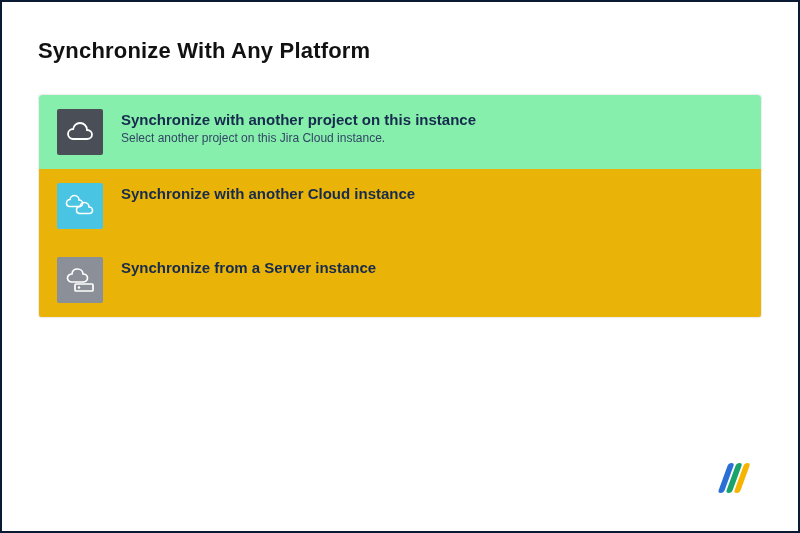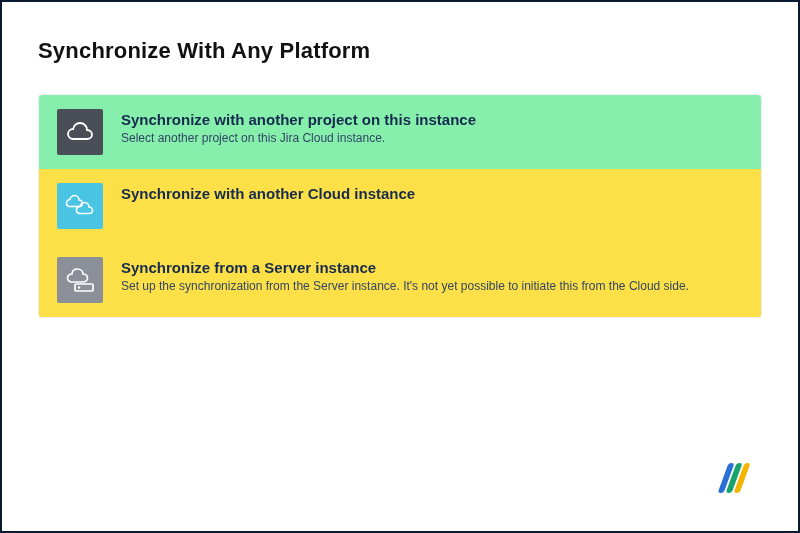--- a/index.html
+++ b/index.html
@@ -25,21 +25,21 @@
     border: 1px solid #eee;
     border-radius: 3px;
     overflow: hidden;
   }
   .option {
     display: flex;
     align-items: flex-start;
     padding: 14px 18px;
     gap: 18px;
     cursor: pointer;
-    background: #fde047;
+    background: #eab308;
   }
   .option.selected {
     background: #86efac;
     border-radius: 3px 3px 0 0;
   }
   .option .icon-box {
     width: 46px;
     height: 46px;
     flex: 0 0 46px;
     display: flex;
@@ -103,21 +103,20 @@
   <div class="option">
     <div class="icon-box icon-gray">
       <svg width="34" height="28" viewBox="0 0 34 28">
         <path d="M20 8 C20 5 17.5 3 14.5 3 C11.5 3 9.2 5 9 8 C6.5 8 4.5 9.8 4.5 12 C4.5 14.2 6.5 16 9 16 L20 16 C22.5 16 24.5 14.2 24.5 12 C24.5 9.8 22.5 8 20 8 Z" fill="none" stroke="#ffffff" stroke-width="1.7"></path>
         <rect x="12" y="18" width="18" height="7" rx="1" fill="none" stroke="#ffffff" stroke-width="1.7"></rect>
         <circle cx="16" cy="21.5" r="1.2" fill="#ffffff"></circle>
       </svg>
     </div>
     <div class="option-body">
       <div class="option-title">Synchronize from a Server instance</div>
-      <div class="option-desc">Set up the synchronization from the Server instance. It's not yet possible to initiate this from the Cloud side.</div>
     </div>
   </div>
 
 </div>
 
 <div class="logo">
   <svg width="40" height="38" viewBox="0 0 40 38">
     <g transform="skewX(-20)">
       <rect x="14" y="4" width="6" height="30" rx="3" fill="#2a6fd6"></rect>
       <rect x="22" y="4" width="6" height="30" rx="3" fill="#17a36a"></rect>

